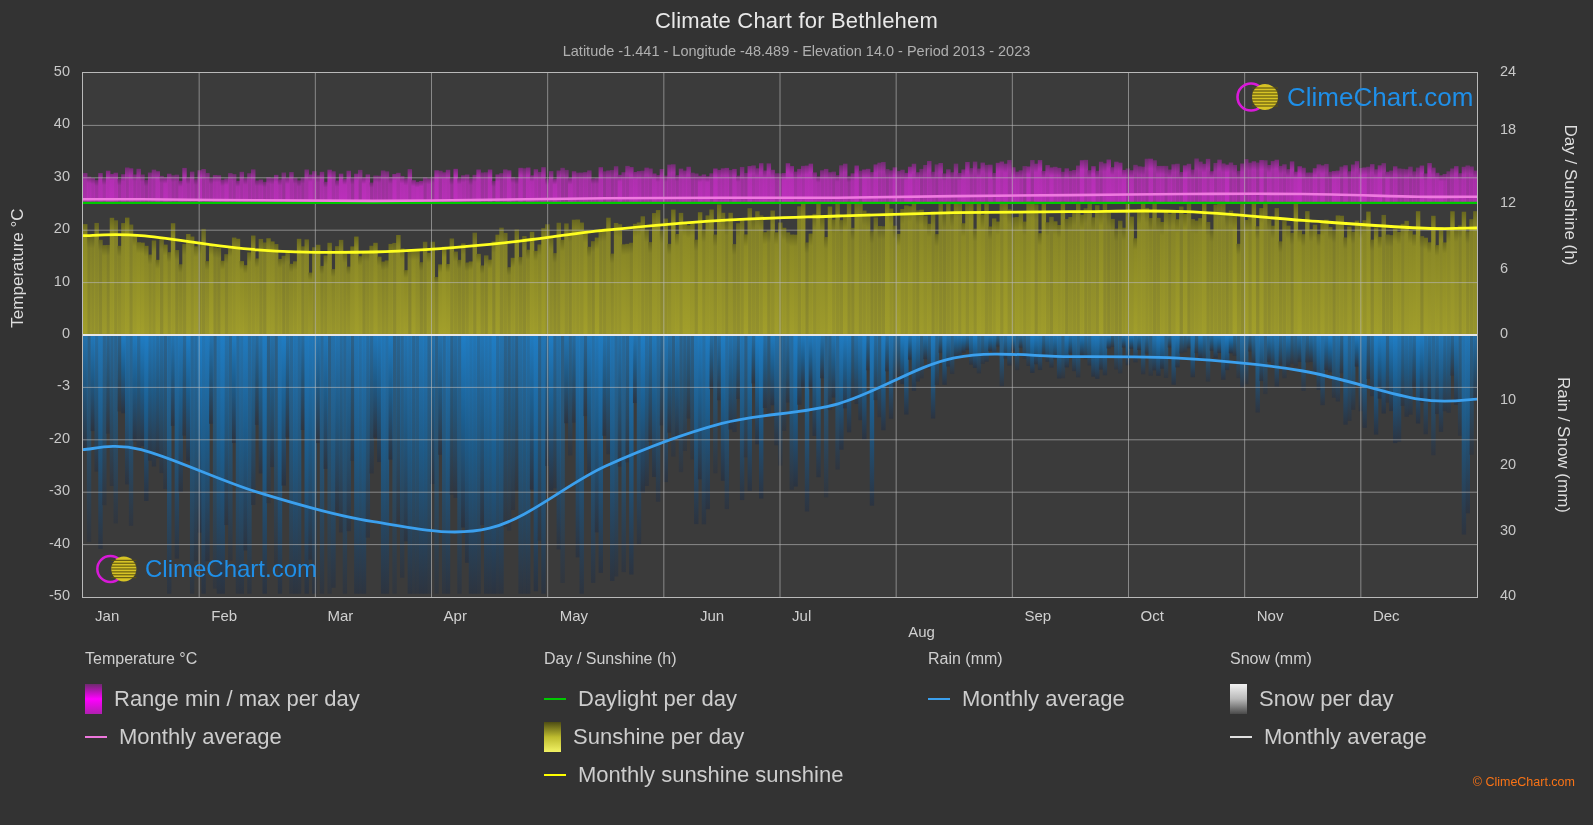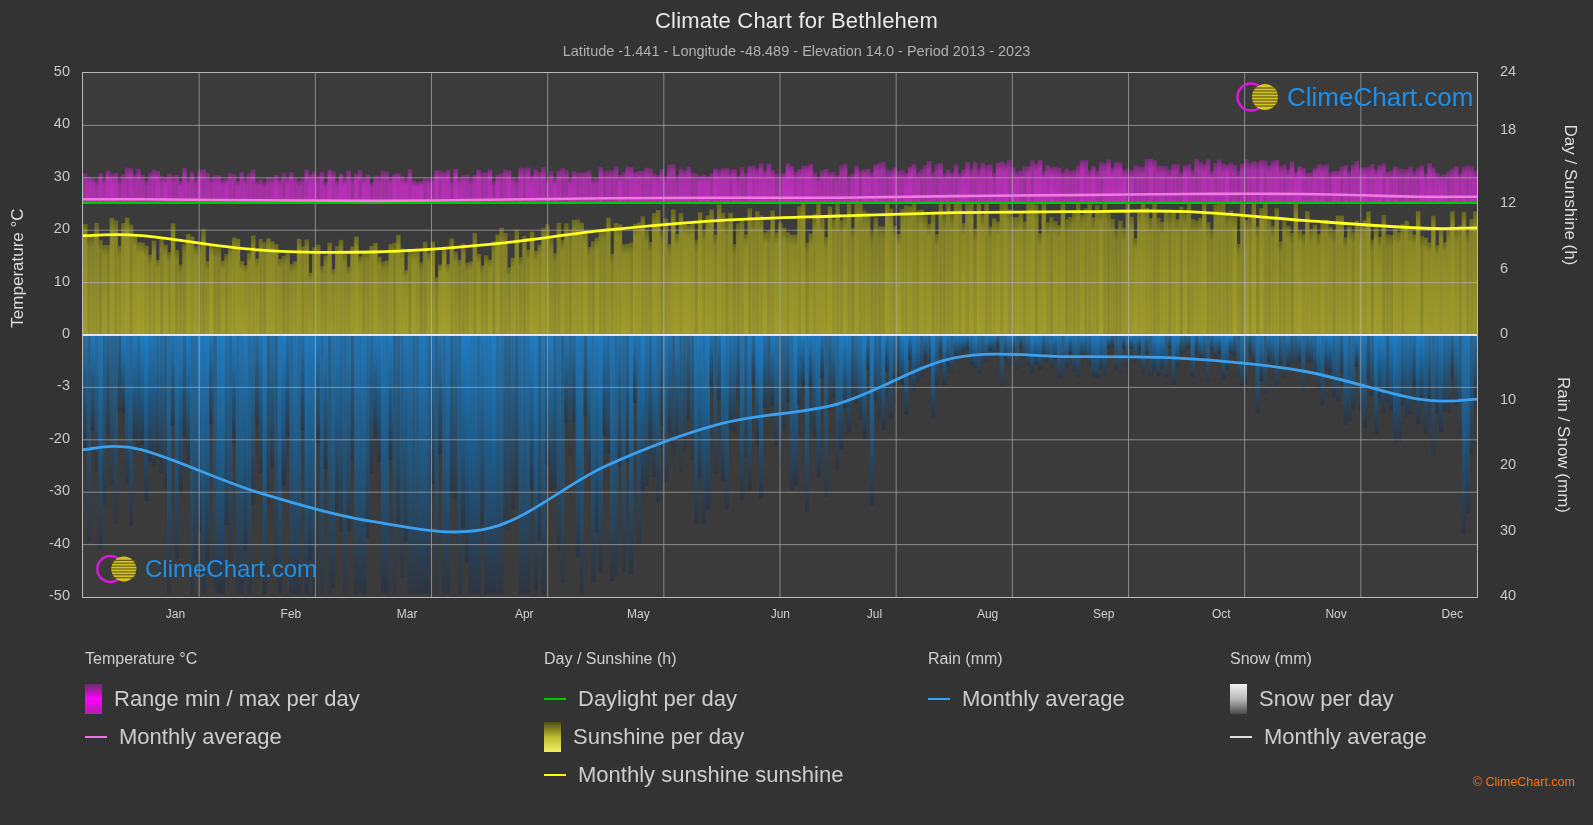--- a/index.html
+++ b/index.html
@@ -42,21 +42,21 @@
   }
   #ytitle-right-bottom{
     left:1468px;top:435px;width:190px;text-align:center;
     transform:rotate(90deg);transform-origin:center center;
   }
   .tick-label{
     position:absolute;font-size:14.5px;color:#c8c8c8;white-space:nowrap;
   }
   .ytick-left{text-align:right;width:48px;left:22px;}
   .ytick-right{text-align:left;width:48px;left:1500px;}
-  .xtick{text-align:right;width:90px;font-size:12px;color:#d0d0d0;top:607px;}
+  .xtick{text-align:left;width:90px;font-size:15px;color:#d0d0d0;top:607px;}
   
   #legend{position:absolute;left:0;top:650px;width:1593px;height:150px;}
   .legend-col{position:absolute;top:0;}
   .legend-head{font-size:16px;color:#cfcfcf;margin-bottom:12px;white-space:nowrap;}
   .legend-row{display:flex;align-items:center;height:38px;}
   .swatch{width:17px;height:30px;margin-right:12px;flex:0 0 auto;}
   .linekey{width:22px;height:2px;margin-right:12px;margin-left:0;flex:0 0 auto;}
   .legend-lbl{font-size:22px;color:#cdcdcd;white-space:nowrap;}
   #copyright{
     position:absolute;right:18px;top:775px;font-size:12.5px;color:#f97316;
@@ -1303,21 +1303,21 @@
     <div class="tick-label ytick-right" style="top: 587px;">40</div>
   </div>
 <div id="ticks-x">
     <div class="tick-label xtick" style="left: 95.0833px;">Jan</div>
     <div class="tick-label xtick" style="left: 211.25px;">Feb</div>
     <div class="tick-label xtick" style="left: 327.417px;">Mar</div>
     <div class="tick-label xtick" style="left: 443.583px;">Apr</div>
     <div class="tick-label xtick" style="left: 559.75px;">May</div>
     <div class="tick-label xtick" style="left: 700px;">Jun</div>
     <div class="tick-label xtick" style="left: 792.083px;">Jul</div>
-    <div class="tick-label xtick" style="left: 908.25px;">Aug</div>
+    <div class="tick-label xtick" style="left: 908.25px; margin-top: 16px;">Aug</div>
     <div class="tick-label xtick" style="left: 1024.42px;">Sep</div>
     <div class="tick-label xtick" style="left: 1140.58px;">Oct</div>
     <div class="tick-label xtick" style="left: 1256.75px;">Nov</div>
     <div class="tick-label xtick" style="left: 1372.92px;">Dec</div>
   </div>
 
 <div id="legend">
   <div class="legend-col" id="leg-temp" style="left:85px;">
     <div class="legend-head">Temperature °C</div>
     <div class="legend-items">

